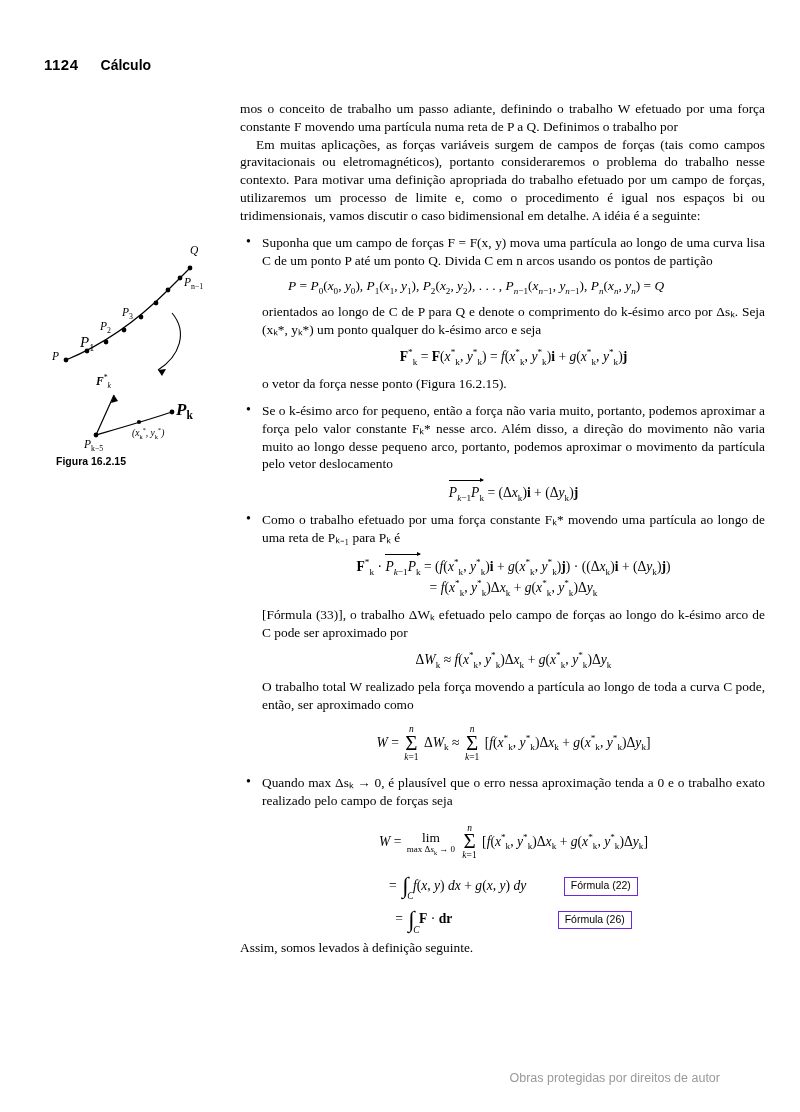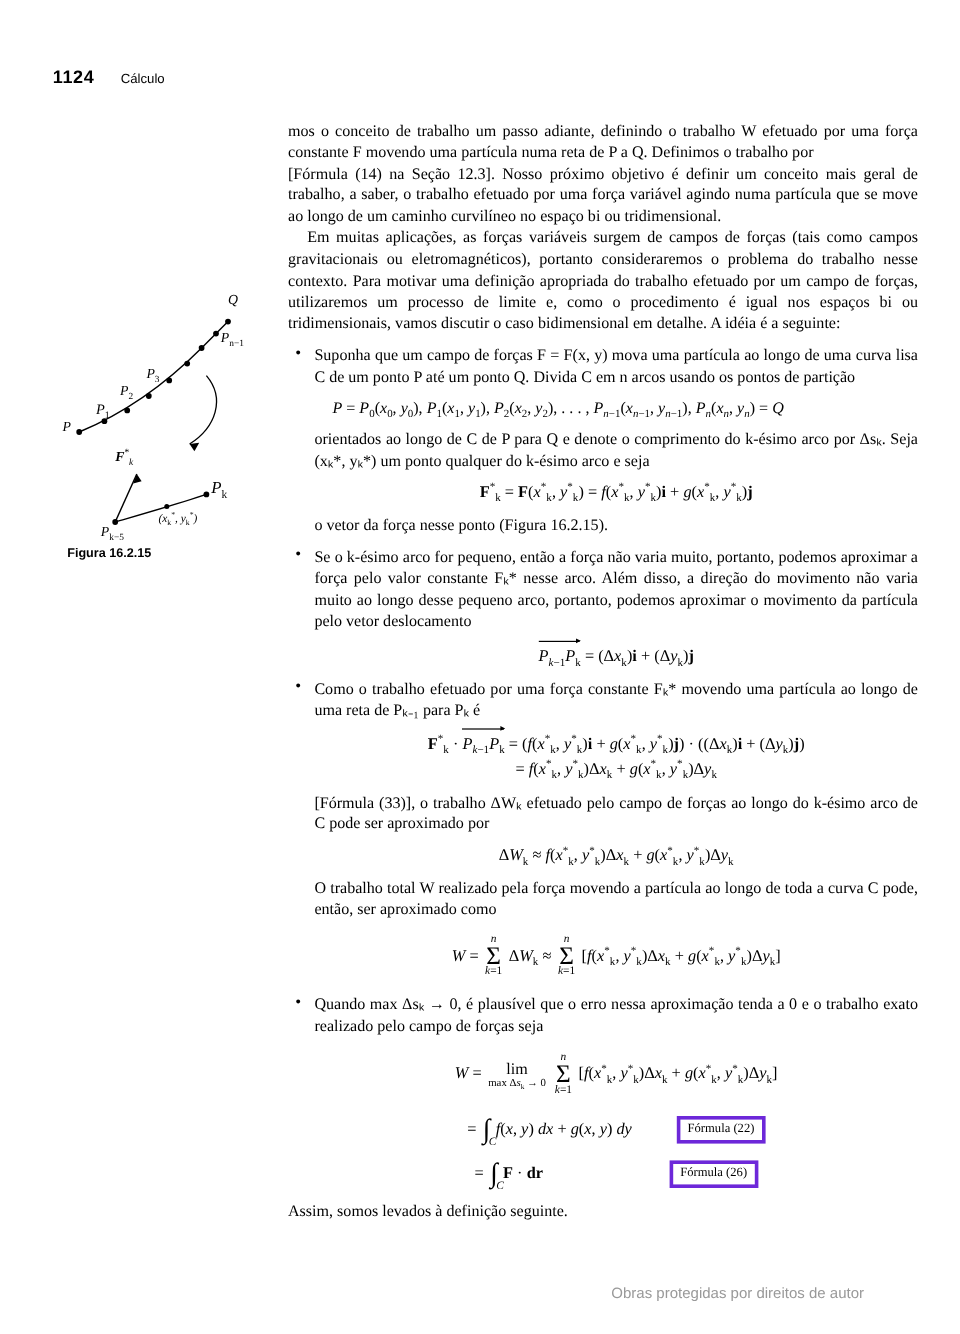--- a/index.html
+++ b/index.html
@@ -33,22 +33,22 @@
     gap: 22px;
   }
   .pg-num {
     font-family: "Liberation Sans", sans-serif;
     font-size: 15px;
     font-weight: bold;
     letter-spacing: 0.5px;
   }
   .pg-chapter {
     font-family: "Liberation Sans", sans-serif;
-    font-size: 11px;
-    font-weight: normal;
+    font-size: 14px;
+    font-weight: bold;
   }
 
   
   .col {
     position: absolute;
     top: 100px;
     left: 240px;
     width: 525px;
     font-size: 13.4px;
     line-height: 1.33;
@@ -69,21 +69,21 @@
     position: relative;
     font-size: 13.6px;
   }
   .eq .tag {
     position: absolute;
     right: 0;
     top: 0;
     font-size: 13px;
   }
   .eq-left {
-    margin: 8px 0 8px 15px;
+    margin: 8px 0 8px 26px;
     font-size: 13.4px;
   }
 
   
   ul.bullets {
     list-style: none;
     margin: 9px 0 0 0;
     padding: 0;
   }
   ul.bullets > li {
@@ -127,24 +127,24 @@
     content: "";
     position: absolute;
     right: 0px;
     top: -4px;
     border-left: 4px solid #000;
     border-top: 2.2px solid transparent;
     border-bottom: 2.2px solid transparent;
   }
   .frm-box {
     display: inline-block;
-    border: 3px solid #6d28d9;
+    border: 1px solid #6d28d9;
     padding: 1px 6px 2px 6px;
     font-size: 10.5px;
-    font-family: Liberation Serif, serif;
+    font-family: Liberation Sans, sans-serif;
     vertical-align: middle;
   }
   .sumop {
     display: inline-block;
     vertical-align: middle;
     text-align: center;
     font-size: 13px;
     line-height: 1;
     margin: 0 2px;
   }
@@ -249,48 +249,47 @@
     </div>
     <div style="position:absolute;left:144px;top:26px;font-size:11.5px;font-style:italic;">
       <span>P</span><sub class="up">n−1</sub>
     </div>
     <div style="position:absolute;left:82px;top:56px;font-size:11.5px;font-style:italic;">
       <span>P</span><sub class="up">3</sub>
     </div>
     <div style="position:absolute;left:60px;top:70px;font-size:11.5px;font-style:italic;">
       <span>P</span><sub class="up">2</sub>
     </div>
-    <div style="position:absolute;left:40px;top:84px;font-size:12px;font-style:italic;text-align:center;">
+    <div style="position:absolute;left:40px;top:84px;font-size:15px;font-style:italic;text-align:center;">
       <span>P</span><sub class="up">1</sub>
     </div>
     <div style="position:absolute;left:12px;top:100px;font-size:11.5px;font-style:italic;">
       <span>P</span>
     </div>
     <div style="position:absolute;left:56px;top:125px;font-size:11.5px;">
       <span class="mb mi">F</span><sup class="up">*</sup><sub class="up" style="font-style:italic;">k</sub>
     </div>
-    <div style="position:absolute;left:136px;top:150px;font-size:14px;font-style:italic;">
+    <div style="position:absolute;left:136px;top:150px;font-size:17px;font-style:italic;font-weight:bold;">
       <span>P</span><sub class="up">k</sub>
     </div>
     <div style="position:absolute;left:44px;top:188px;font-size:11.5px;font-style:italic;">
       <span>P</span><sub class="up">k−5</sub>
     </div>
     <div style="position:absolute;left:92px;top:178px;font-size:9.5px;font-style:italic;">
       (<span class="mi">x</span><sub class="up">k</sub><sup class="up">*</sup>, <span class="mi">y</span><sub class="up">k</sub><sup class="up">*</sup>)
     </div>
   </div>
 
   <div class="fig-cap">Figura 16.2.15</div>
 
   <div class="col">
 
     <p>mos o conceito de trabalho um passo adiante, definindo o trabalho W efetuado por uma força constante F movendo uma partícula numa reta de P a Q. Definimos o trabalho por</p>
 
 
-    <p>[Fórmula (14) na Seção 12.3]. Nosso próximo objetivo é definir um conceito mais geral de trabalho, a saber, o trabalho efetuado por uma força variável agindo numa partícula que se move ao longo de um caminho curvilíneo no espaço bi ou tridimensional.</p>
     <p class="ind">Em muitas aplicações, as forças variáveis surgem de campos de forças (tais como campos gravitacionais ou eletromagnéticos), portanto consideraremos o problema do trabalho nesse contexto. Para motivar uma definição apropriada do trabalho efetuado por um campo de forças, utilizaremos um processo de limite e, como o procedimento é igual nos espaços bi ou tridimensionais, vamos discutir o caso bidimensional em detalhe. A idéia é a seguinte:</p>
 
     <ul class="bullets">
 
       <li>
         <span>Suponha que um campo de forças F = F(x, y) mova uma partícula ao longo de uma curva lisa C de um ponto P até um ponto Q. Divida C em n arcos usando os pontos de partição</span>
         <div class="eq-left">
           <span class="mi">P</span> = <span class="mi">P</span><sub class="up">0</sub>(<span class="mi">x</span><sub class="up">0</sub>, <span class="mi">y</span><sub class="up">0</sub>), <span class="mi">P</span><sub class="up">1</sub>(<span class="mi">x</span><sub class="up">1</sub>, <span class="mi">y</span><sub class="up">1</sub>), <span class="mi">P</span><sub class="up">2</sub>(<span class="mi">x</span><sub class="up">2</sub>, <span class="mi">y</span><sub class="up">2</sub>), . . . , <span class="mi">P</span><sub class="up"><span class="mi">n</span>−1</sub>(<span class="mi">x</span><sub class="up"><span class="mi">n</span>−1</sub>, <span class="mi">y</span><sub class="up"><span class="mi">n</span>−1</sub>), <span class="mi">P</span><sub class="up"><span class="mi">n</span></sub>(<span class="mi">x</span><sub class="up"><span class="mi">n</span></sub>, <span class="mi">y</span><sub class="up"><span class="mi">n</span></sub>) = <span class="mi">Q</span>
         </div>
         <div>orientados ao longo de C de P para Q e denote o comprimento do k-ésimo arco por Δsₖ. Seja (xₖ*, yₖ*) um ponto qualquer do k-ésimo arco e seja</div>

